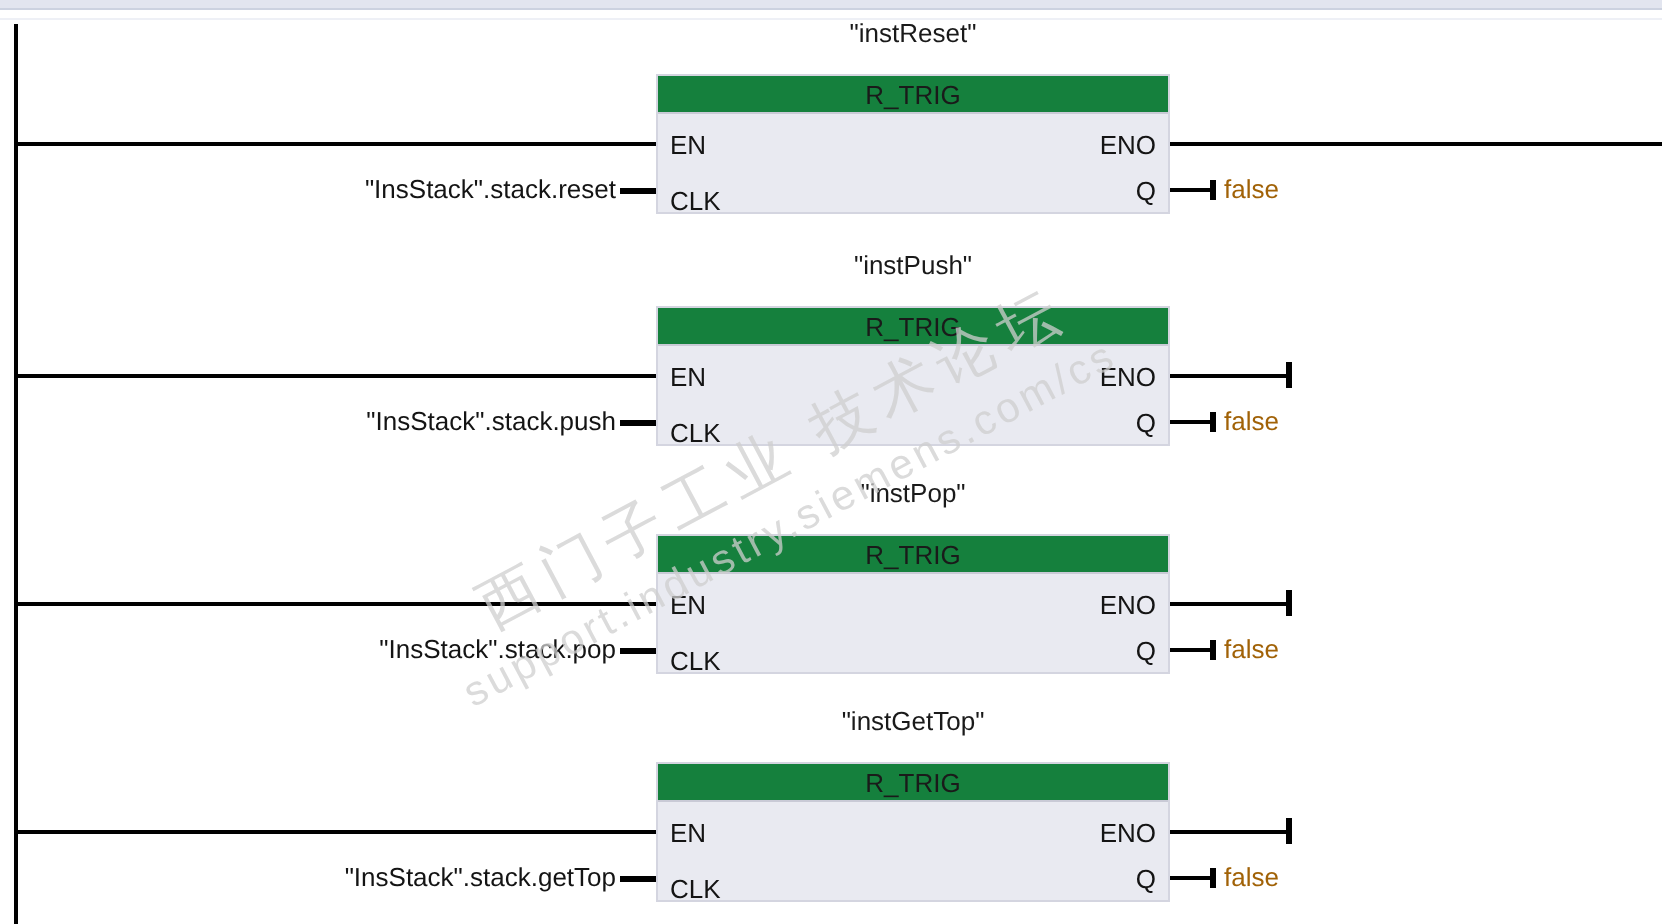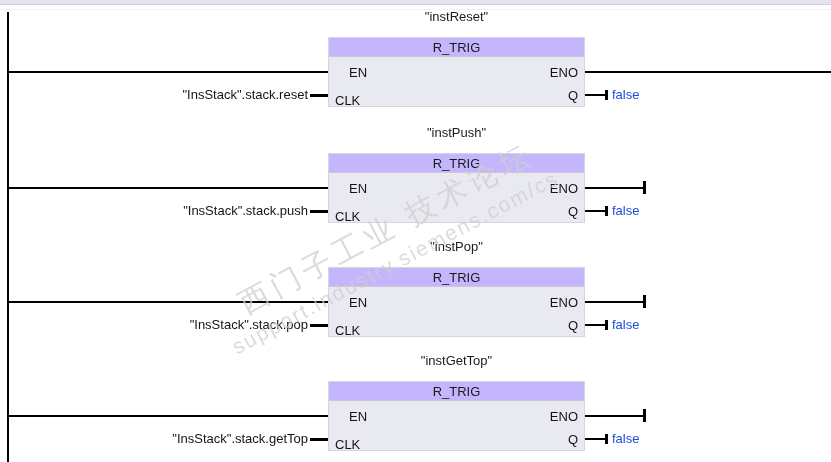--- a/index.html
+++ b/index.html
@@ -13,40 +13,40 @@
     background:#e2e5ef;border-bottom:1px solid #ccd2e0;}
   .topbar2{position:absolute;left:0;top:9px;width:831px;height:1px;background:#eef0f6;}
   .rail{position:absolute;left:7px;top:12px;width:2px;height:450px;background:#000;}
 
   .network{position:absolute;left:0;width:831px;height:112px;}
   .net-title{position:absolute;left:328px;top:3px;width:257px;height:20px;
     line-height:20px;text-align:center;color:#1a1a1a;}
   .fbd-box{position:absolute;left:328px;top:33px;width:257px;height:70px;
     background:#e9eaf1;border:1px solid #d4d5e0;box-sizing:border-box;}
   .box-header{position:absolute;left:0;top:0;width:100%;height:19px;
-    background:#c4b5fd;border-bottom:1px solid #c9cad6;box-sizing:border-box;
+    background:#15803d;border-bottom:1px solid #c9cad6;box-sizing:border-box;
     text-align:center;line-height:19px;color:#1a1a1a;}
   .pin{position:absolute;height:18px;line-height:18px;}
-  .pin-en{left:20px;top:26px;}
+  .pin-en{left:6px;top:26px;}
   .pin-clk{left:6px;top:54px;}
   .pin-eno{right:6px;top:26px;text-align:center;}
   .pin-q{right:6px;top:49px;text-align:right;}
 
   .wire{position:absolute;background:#000;}
   .wire-en{left:8px;top:67px;width:320px;height:2px;}
   .operand-dash{left:310px;top:90px;width:18px;height:3px;}
   .wire-eno{left:585px;top:67px;width:58px;height:2px;}
   .network.first .wire-eno{width:246px;}
   .eno-term{left:643px;top:61px;width:3px;height:13px;}
   .wire-q{left:585px;top:90px;width:20px;height:2px;}
   .q-tick{left:605px;top:86px;width:3px;height:10px;}
 
   .operand{position:absolute;left:20px;top:82px;width:288px;height:18px;
     line-height:18px;text-align:right;color:#141414;}
-  .q-value{position:absolute;left:612px;top:82px;height:18px;line-height:18px;color:#1d4ed8;}
+  .q-value{position:absolute;left:612px;top:82px;height:18px;line-height:18px;color:#a16207;}
 
   .watermark{position:absolute;left:0;top:0;width:831px;height:462px;
     z-index:9;pointer-events:none;opacity:0.75;}
   .wm-line{position:absolute;transform:rotate(-28deg);transform-origin:left top;
     color:#cfcfcf;white-space:nowrap;}
   .wm-cn{left:232px;top:288px;font-size:30px;letter-spacing:5px;}
   .wm-url{left:228px;top:338px;font-size:21px;letter-spacing:2px;}
 </style>
 </head>
 <body>

